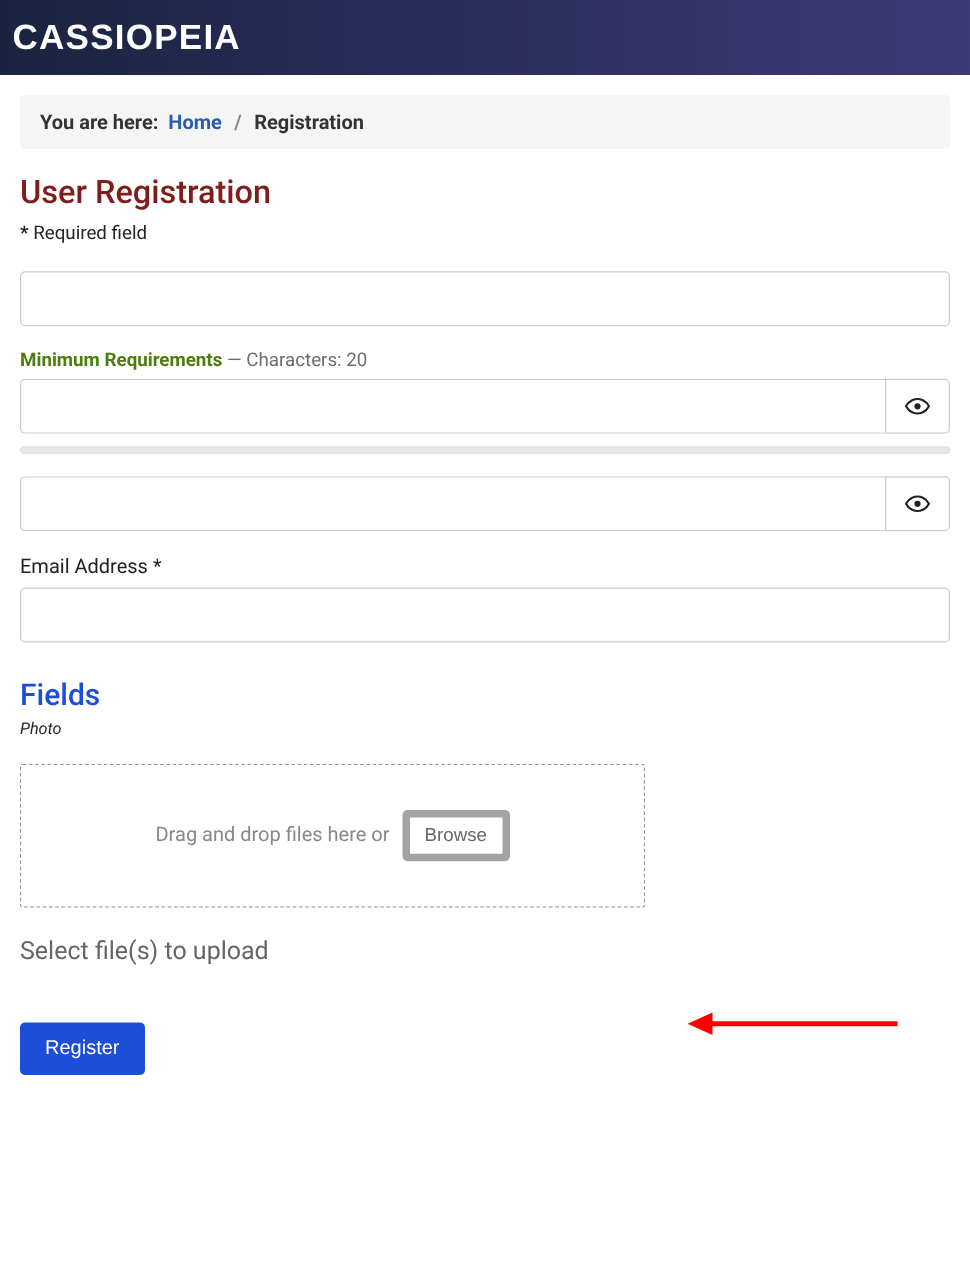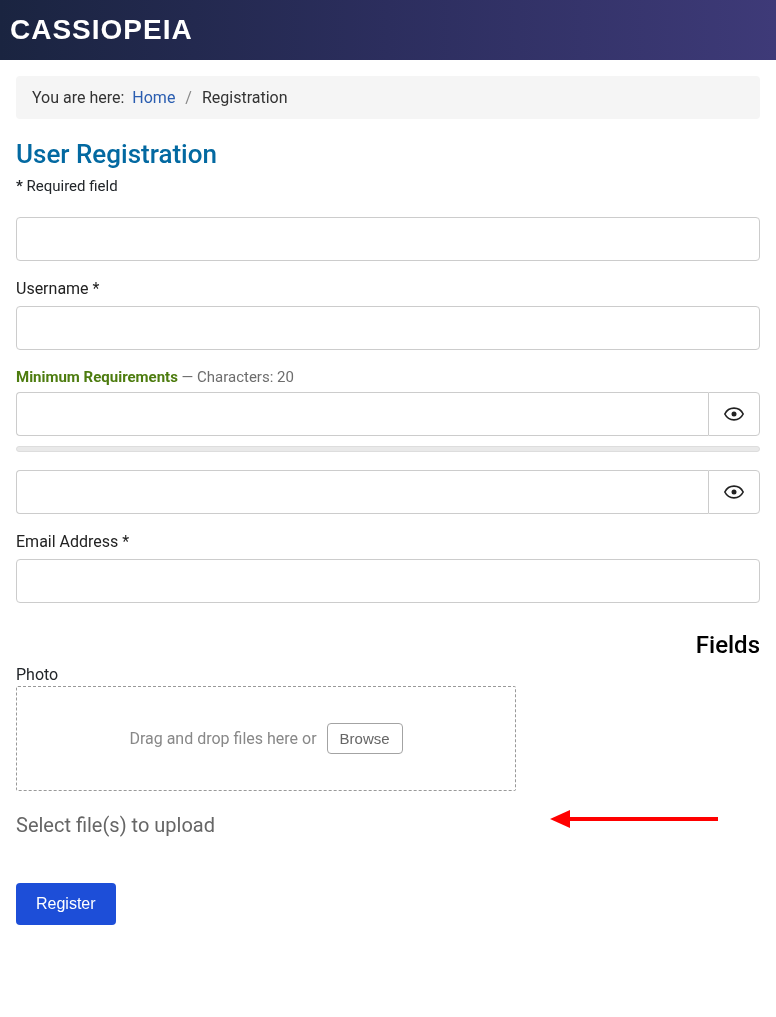--- a/index.html
+++ b/index.html
@@ -1,38 +1,38 @@
 <!DOCTYPE html>
 <html><head>
 <meta charset="utf-8">
 <style>
 * { box-sizing: border-box; margin: 0; padding: 0; }
 body { font-family: -apple-system, BlinkMacSystemFont, "Segoe UI", Roboto, Helvetica, Arial, sans-serif; background: #fff; color: #22262a; width: 776px; }
 .header { background: linear-gradient(90deg, #1a2440 0%, #2c2e5e 50%, #3e3a78 100%); padding: 14px 10px 14px 10px; }
 .logo { color: #fff; font-size: 28px; font-weight: 700; letter-spacing: 1px; font-family: Arial, sans-serif; }
 .container { padding: 16px; }
-.breadcrumb { background: #f5f5f5; border-radius: 4px; padding: 12px 16px; margin-bottom: 20px; font-size: 16px; color: #333; }
+.breadcrumb { background: #f5f5f5; border-radius: 4px; padding: 12px 16px; margin-bottom: 20px; font-size: 16px; color: #333; font-weight: bold; }
 .breadcrumb a { color: #2a5db0; text-decoration: none; }
 .breadcrumb .sep { color: #888; margin: 0 6px; }
-h1.page-title { font-size: 26px; font-weight: 500; margin-bottom: 8px; color: #0369a1; }
+h1.page-title { font-size: 26px; font-weight: 500; margin-bottom: 8px; color: #7f1d1d; }
 .req-note { font-size: 15px; margin-bottom: 22px; }
 .req-note .star { font-weight: 700; }
 .field { margin-bottom: 18px; }
 .field-label { display: block; font-size: 16px; margin-bottom: 8px; color: #222; }
 .input { width: 100%; height: 44px; border: 1px solid #ccc; border-radius: 4px; padding: 0 12px; font-size: 16px; background: #fff; }
 .pw-hint { font-size: 15px; color: #6d6d6d; margin-bottom: 6px; }
 .pw-hint b { color: #4d7c0f; font-weight: 700; }
 .input-group { display: flex; width: 100%; }
 .input-group .input { border-top-right-radius: 0; border-bottom-right-radius: 0; border-right: none; flex: 1; }
 .eye-btn { width: 52px; height: 44px; border: 1px solid #ccc; background: #fff; border-top-right-radius: 4px; border-bottom-right-radius: 4px; display: flex; align-items: center; justify-content: center; cursor: pointer; }
 .strength-bar { width: 100%; height: 6px; background: #e9e9e9; border-radius: 3px; margin-top: 10px; border: 1px solid #ddd; }
-h2.section-title { font-size: 24px; font-weight: 500; margin-top: 28px; margin-bottom: 6px; color: #000000; text-align: right; }
-.photo-label { font-size: 16px; margin-bottom: 2px; display: block; }
+h2.section-title { font-size: 24px; font-weight: 500; margin-top: 28px; margin-bottom: 6px; color: #1d4ed8; }
+.photo-label { font-size: 13px; margin-bottom: 20px; display: block; font-style: italic; }
 .dropzone { width: 500px; border: 1.5px dashed #999; border-radius: 2px; padding: 36px 10px; text-align: center; color: #888; font-size: 16px; position: relative; }
-.browse-btn { display: inline-block; border: 1px solid #a3a3a3; border-radius: 4px; padding: 6px 12px; margin-left: 6px; color: #666; background: #fff; font-size: 15px; cursor: pointer; }
+.browse-btn { display: inline-block; border: 6px solid #a3a3a3; border-radius: 4px; padding: 6px 12px; margin-left: 6px; color: #666; background: #fff; font-size: 15px; cursor: pointer; }
 .upload-hint { font-size: 20px; color: #666; margin-top: 22px; }
 .arrow-annot { position: absolute; left: 550px; top: 804px; pointer-events: none; }
 .register-btn { margin-top: 46px; background: #1d4ed8; color: #fff; border: none; padding: 12px 20px; font-size: 16px; border-radius: 4px; cursor: pointer; }
 </style>
 </head>
 <body>
 
 <div class="header">
   <span class="logo">CASSIOPEIA</span>
 </div>
@@ -48,24 +48,20 @@
 
   <h1 class="page-title">User Registration</h1>
   <p class="req-note">
     <span class="star">*</span><span> Required field</span>
   </p>
 
   <div class="field">
     <input class="input" type="text" style="">
   </div>
 
-  <div class="field">
-    <label class="field-label">Username *</label>
-    <input class="input" type="text" style="">
-  </div>
 
   <div class="field">
     <div class="pw-hint">
       <b>Minimum Requirements</b><span> — Characters: 20</span>
     </div>
     <div class="input-group">
       <input class="input" type="password" style="">
       <button class="eye-btn" type="button">
         <svg width="20" height="14" viewBox="0 0 24 16">
             <path fill="none" stroke="#222" stroke-width="2" d="M1 8c3-6 9-7 11-7s8 1 11 7c-3 6-9 7-11 7S4 14 1 8z"></path>

